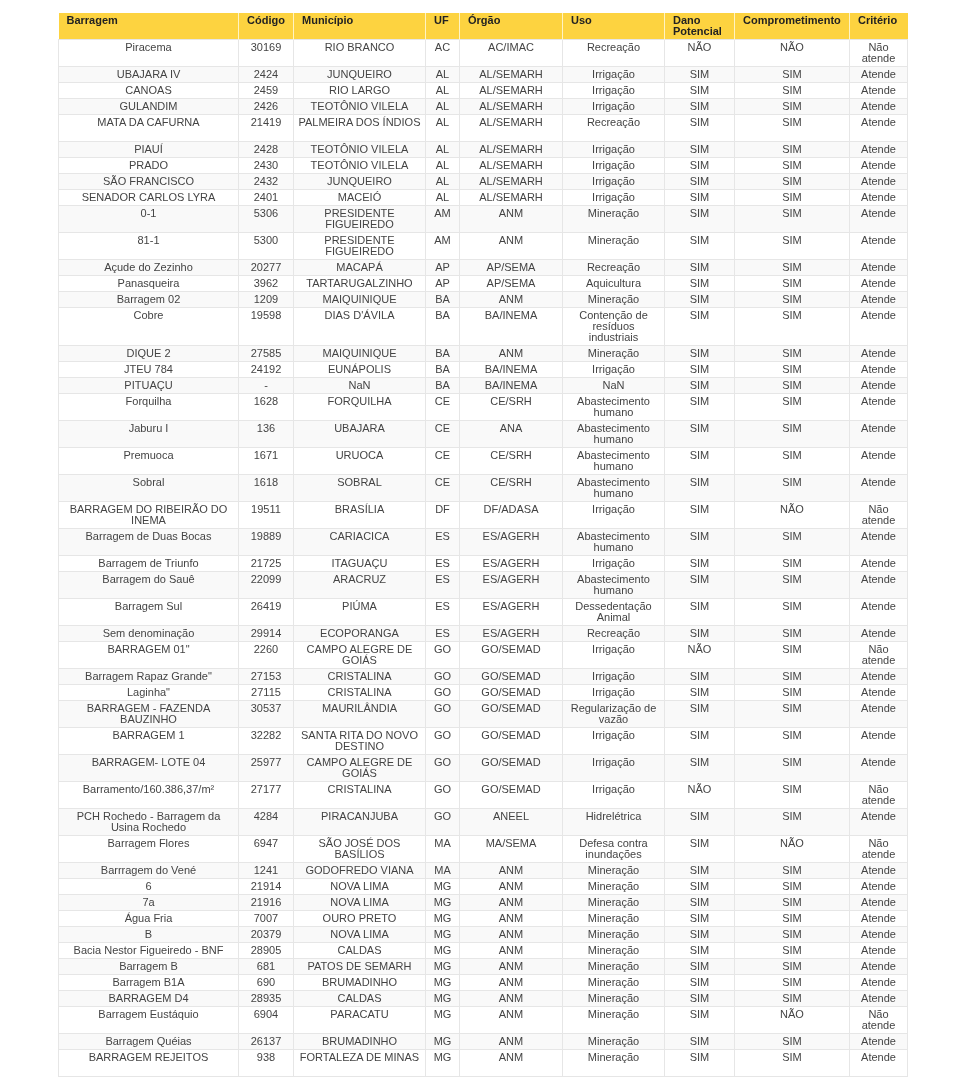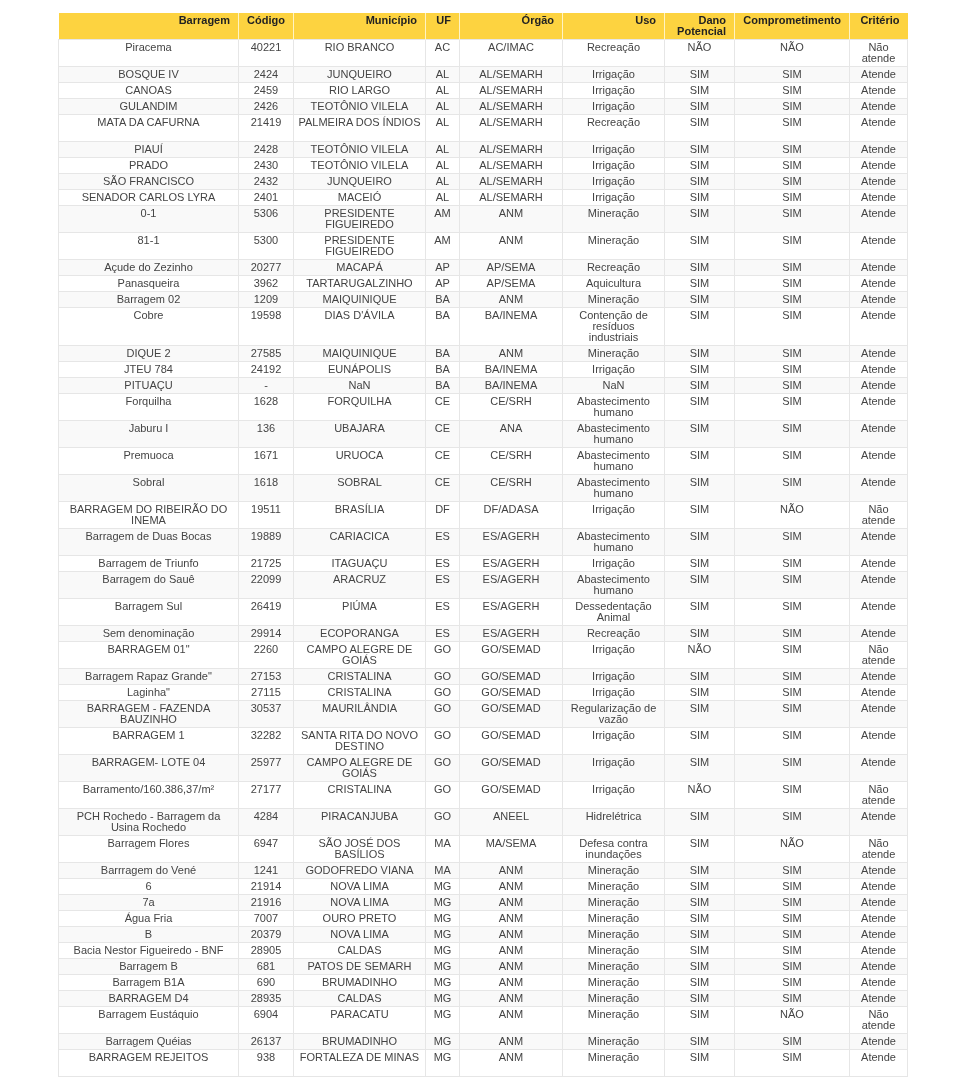--- a/index.html
+++ b/index.html
@@ -1,20 +1,20 @@
 <!DOCTYPE html>
 <html><head>
 <meta charset="utf-8">
 <style>
   html, body { margin: 0; padding: 0; background: #ffffff; }
   body { width: 959px; height: 1077px; overflow: hidden; position: relative; }
   .wrap { position: absolute; left: 58px; top: 13px; width: 849px; }
   table { border-collapse: collapse; width: 849px; table-layout: fixed;
           font-family: "Liberation Sans", sans-serif; font-size: 11px; color: #333; }
-  thead th { background: #fdd340; color: #222; font-weight: bold; text-align: right;
+  thead th { background: #fdd340; color: #222; font-weight: bold; text-align: left;
              vertical-align: top; padding: 2px 8px 0 8px; height: 24px; line-height: 11px;
              border-right: 1px solid #fff3c4; font-size: 11px; }
   thead th:last-child { border-right: none; }
   tbody td { text-align: center; vertical-align: top; padding: 2px 4px 0 4px; line-height: 11px;
              border: 1px solid #e6e6e6; color: #444; }
   tbody tr:nth-child(even) td { background: #f9f9f9; }
   tbody tr:nth-child(odd) td { background: #ffffff; }
   tr.h1 td { height: 13px; }
   tr.h2 td { height: 24px; }
   tr.h3 td { height: 35px; }
@@ -47,31 +47,31 @@
         <th>Órgão</th>
         <th>Uso</th>
         <th>Dano Potencial</th>
         <th>Comprometimento</th>
         <th>Critério</th>
       </tr>
     </thead>
     <tbody id="tbody">
         <tr class="h2">
           <td>Piracema</td>
-          <td>40221</td>
+          <td>30169</td>
           <td>RIO BRANCO</td>
           <td>AC</td>
           <td>AC/IMAC</td>
           <td>Recreação</td>
           <td>NÃO</td>
           <td>NÃO</td>
           <td>Não atende</td>
         </tr>
         <tr class="h1">
-          <td>BOSQUE IV</td>
+          <td>UBAJARA IV</td>
           <td>2424</td>
           <td>JUNQUEIRO</td>
           <td>AL</td>
           <td>AL/SEMARH</td>
           <td>Irrigação</td>
           <td>SIM</td>
           <td>SIM</td>
           <td>Atende</td>
         </tr>
         <tr class="h1">

